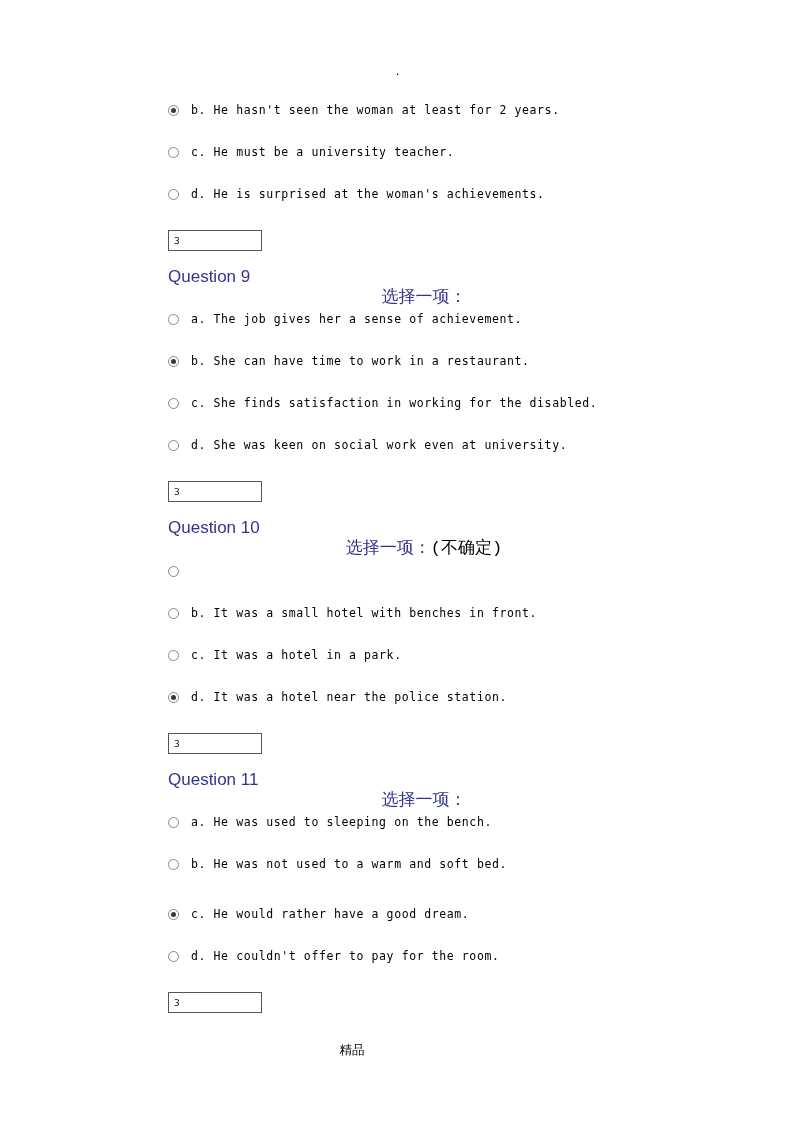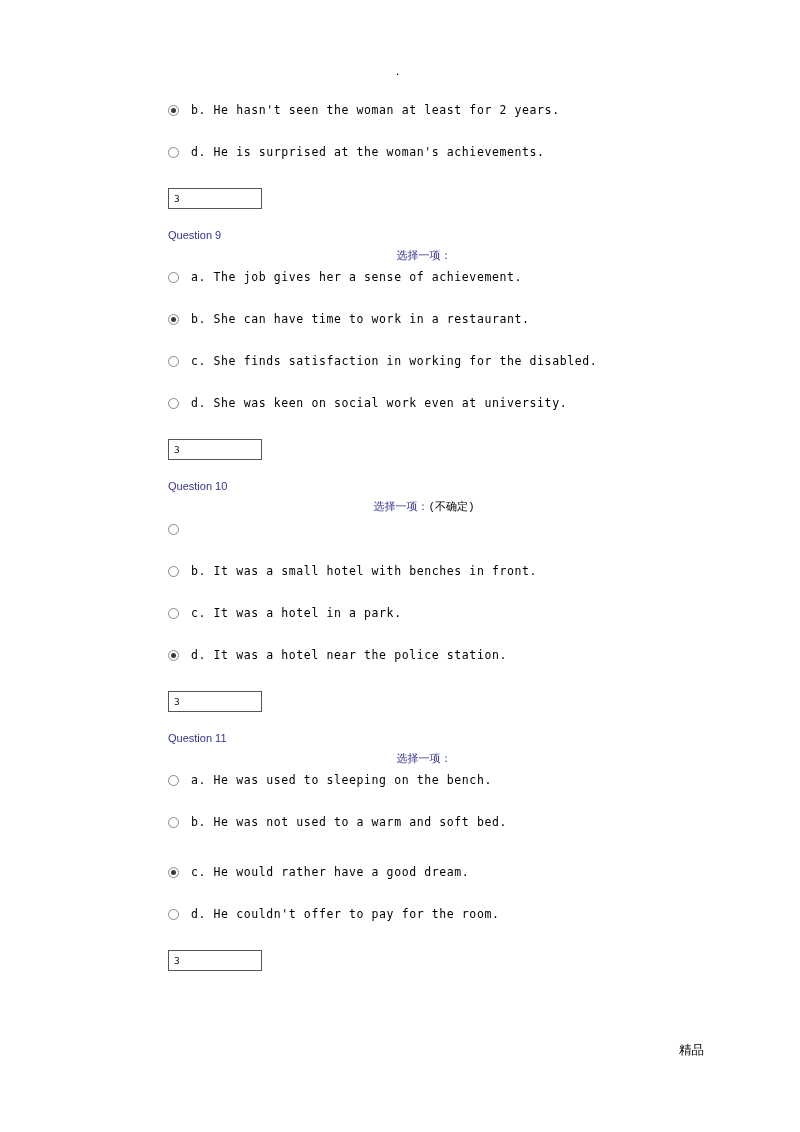--- a/index.html
+++ b/index.html
@@ -35,21 +35,21 @@
     left: 120px;
     top: 100px;
     width: 560px;
   }
   .qblock {
     margin-bottom: 0px;
     margin-left: 48px;
   }
   .qheader {
     font-family: "Liberation Sans", sans-serif;
-    font-size: 11px;
+    font-size: 17px;
     color: #33338f;
     line-height: 20px;
     margin-bottom: 2px;
   }
   .qheader .qtitle {
     display: block;
     color: #33338f;
   }
   .qheader .qselect {
     display: block;
@@ -107,21 +107,21 @@
     line-height: 19px;
     padding-left: 5px;
     margin-top: 4px;
     margin-bottom: 16px;
   }
   .footer {
     position: absolute;
     left: 0;
     top: 1042px;
     width: 704px;
-    text-align: right;
+    text-align: center;
     font-family: "DejaVu Sans", sans-serif;
     font-size: 12.5px;
     color: #000000;
   }
   .spacer-8 { height: 8px; }
 </style>
 </head>
 <body>
 
 <div class="page">
@@ -130,20 +130,24 @@
 
   <div class="content">
 
     <div class="qblock">
       <div class="option">
         <span class="radio checked"></span>
         <span class="option-text">b. He hasn't seen the woman at least for 2 years.</span>
       </div>
       <div class="option">
         <span class="radio"></span>
+        <span class="option-text">c. He must be a university teacher.</span>
+      </div>
+      <div class="option">
+        <span class="radio"></span>
         <span class="option-text">d. He is surprised at the woman's achievements.</span>
       </div>
       <div class="answerbox">3</div>
     </div>
 
     <div class="qblock">
       <div class="qheader">
         <span class="qtitle">Question 9</span>
         <span class="qselect">选择一项：</span>
       </div>

